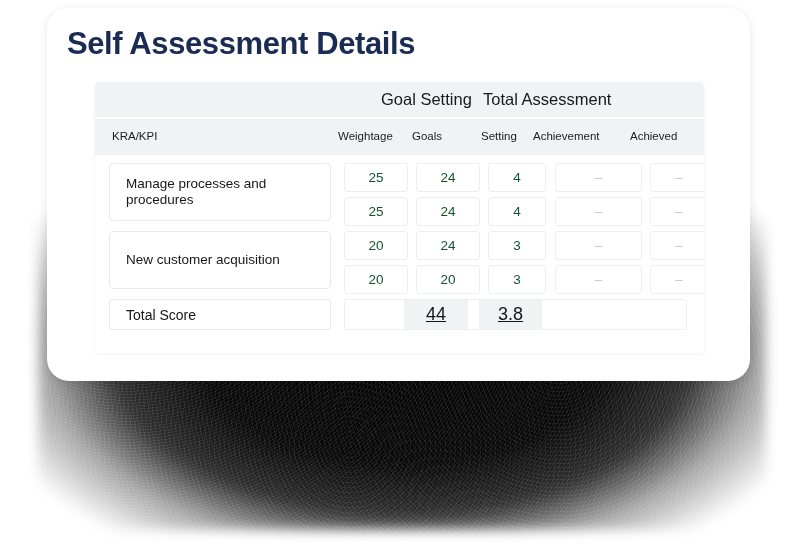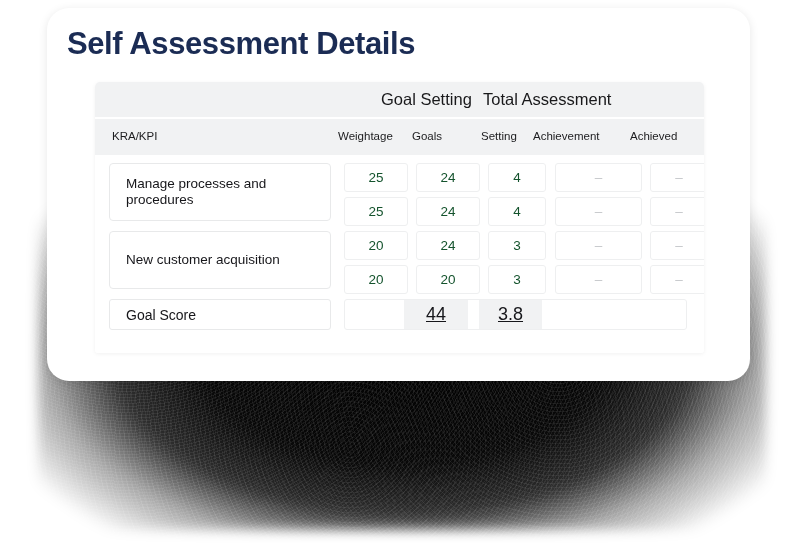--- a/index.html
+++ b/index.html
@@ -252,21 +252,21 @@
       <div class="body">
 
         <div class="kra-box kra-1">
           <span>Manage processes and procedures</span>
         </div>
         <div class="kra-box kra-2">
           <span>New customer acquisition</span>
         </div>
 
         <div class="total-box">
-          <span>Goal Score</span>
+          <span>Total Score</span>
         </div>
 
         <div class="cell" style="left:249px; top:8px; width:64px;">25</div>
         <div class="cell" style="left:321px; top:8px; width:64px;">24</div>
         <div class="cell" style="left:393px; top:8px; width:58px;">4</div>
         <div class="cell dash" style="left:460px; top:8px; width:87px;">–</div>
         <div class="cell dash" style="left:555px; top:8px; width:58px;">–</div>
 
         <div class="cell" style="left:249px; top:42px; width:64px;">25</div>
         <div class="cell" style="left:321px; top:42px; width:64px;">24</div>

